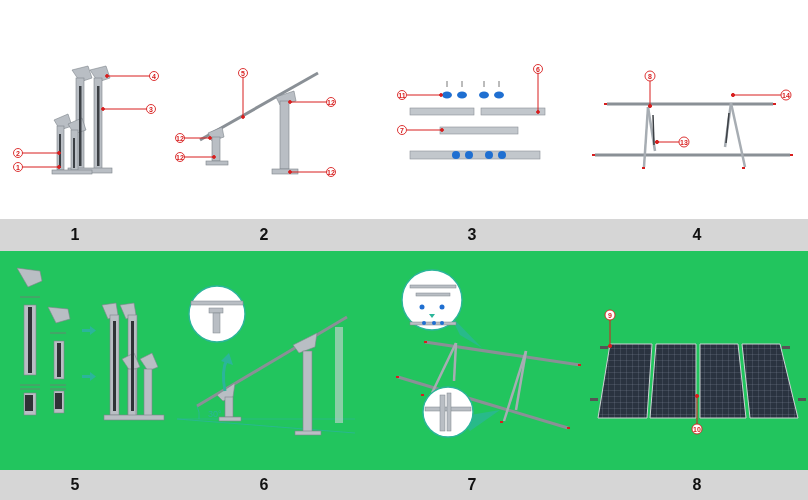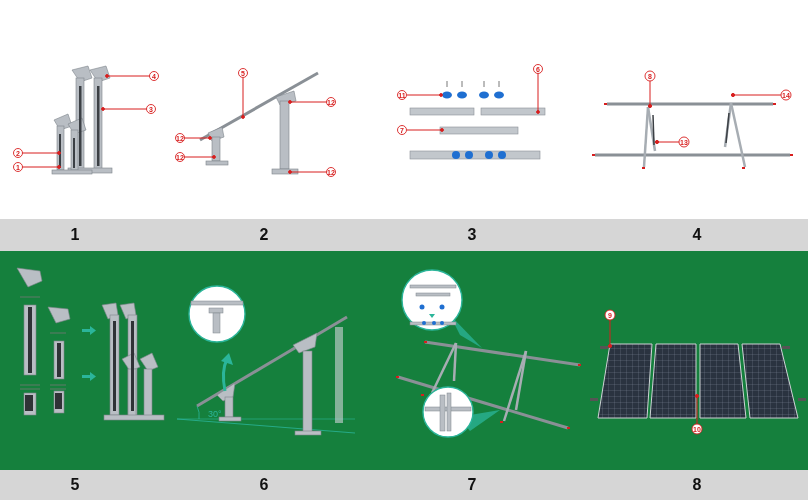--- a/index.html
+++ b/index.html
@@ -8,21 +8,21 @@
     background: #ffffff;
     font-family: "Liberation Sans", sans-serif;
   }
   .top-area { position: absolute; left: 0; top: 0; width: 808px; height: 218px; background: #ffffff; }
   .label-bar {
     position: absolute; left: 0; width: 808px; height: 32px; background: #d6d6d6;
     display: block;
   }
   .bar1 { top: 219px; }
   .bar2 { top: 470px; height: 30px; }
-  .bottom-area { position: absolute; left: 0; top: 251px; width: 808px; height: 219px; background: #15803d; }
+  .bottom-area { position: absolute; left: 0; top: 251px; width: 808px; height: 219px; background: #22c55e; }
   .step-num {
     position: absolute; top: 0; height: 100%;
     display: flex; align-items: center; justify-content: center;
     width: 40px; margin-left: -20px;
     font-family: "Liberation Sans", sans-serif; font-weight: bold; font-size: 16px;
     color: #111111;
   }
   .panel { position: absolute; }
   svg { display: block; }
   .callout-num { font-family: "Liberation Sans", sans-serif; font-size: 7px; fill: #d81e1e; font-weight: bold; }

